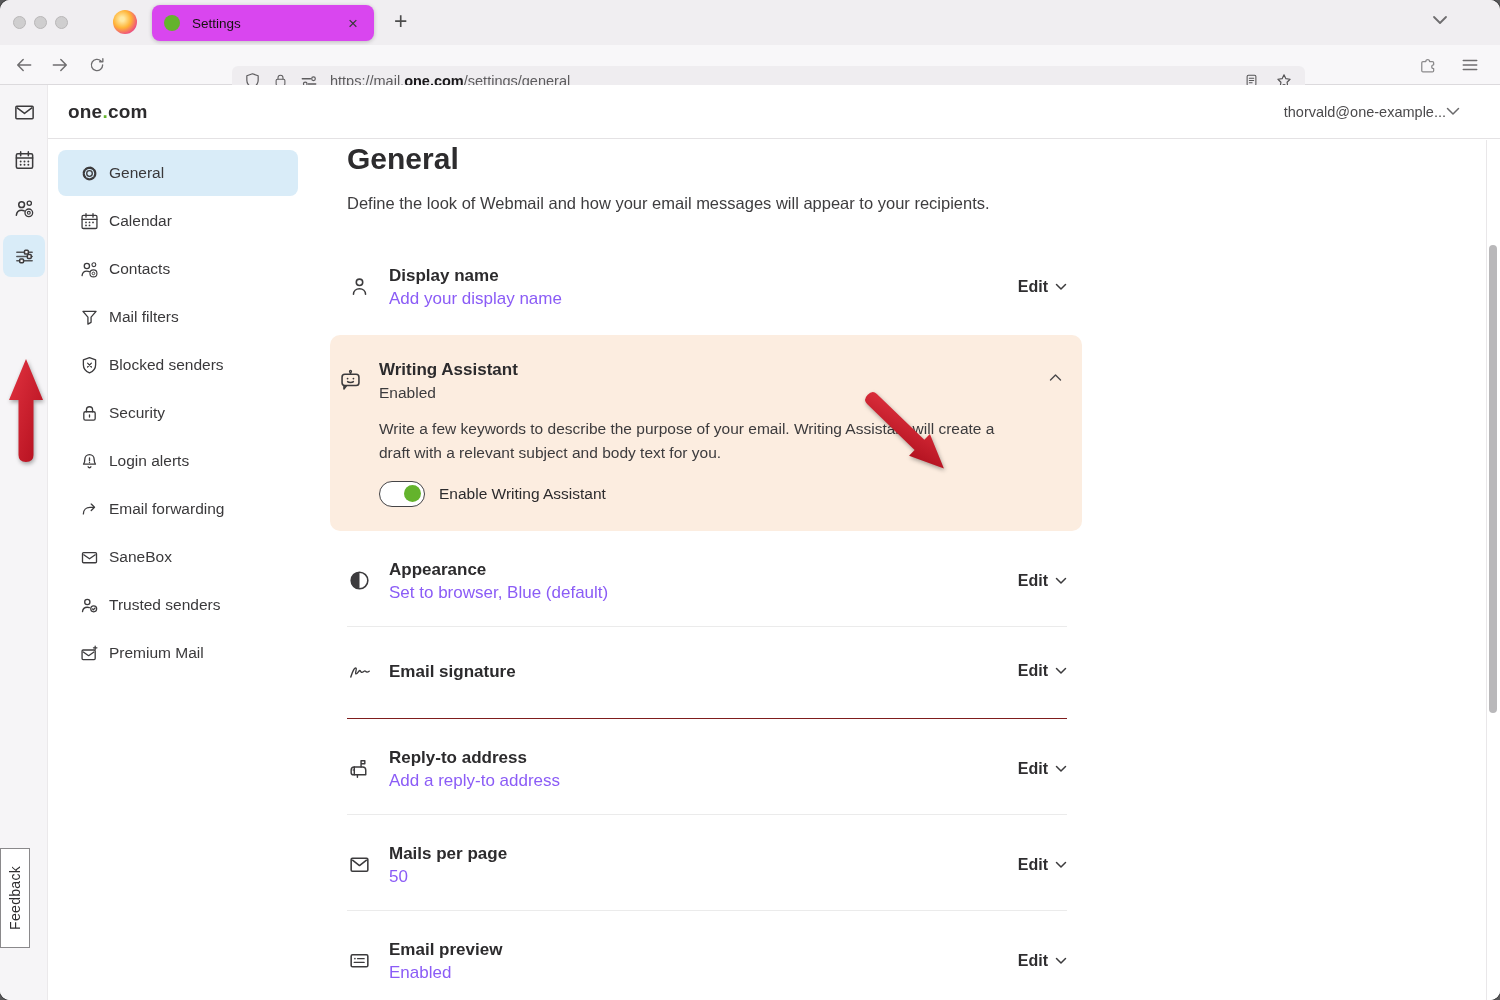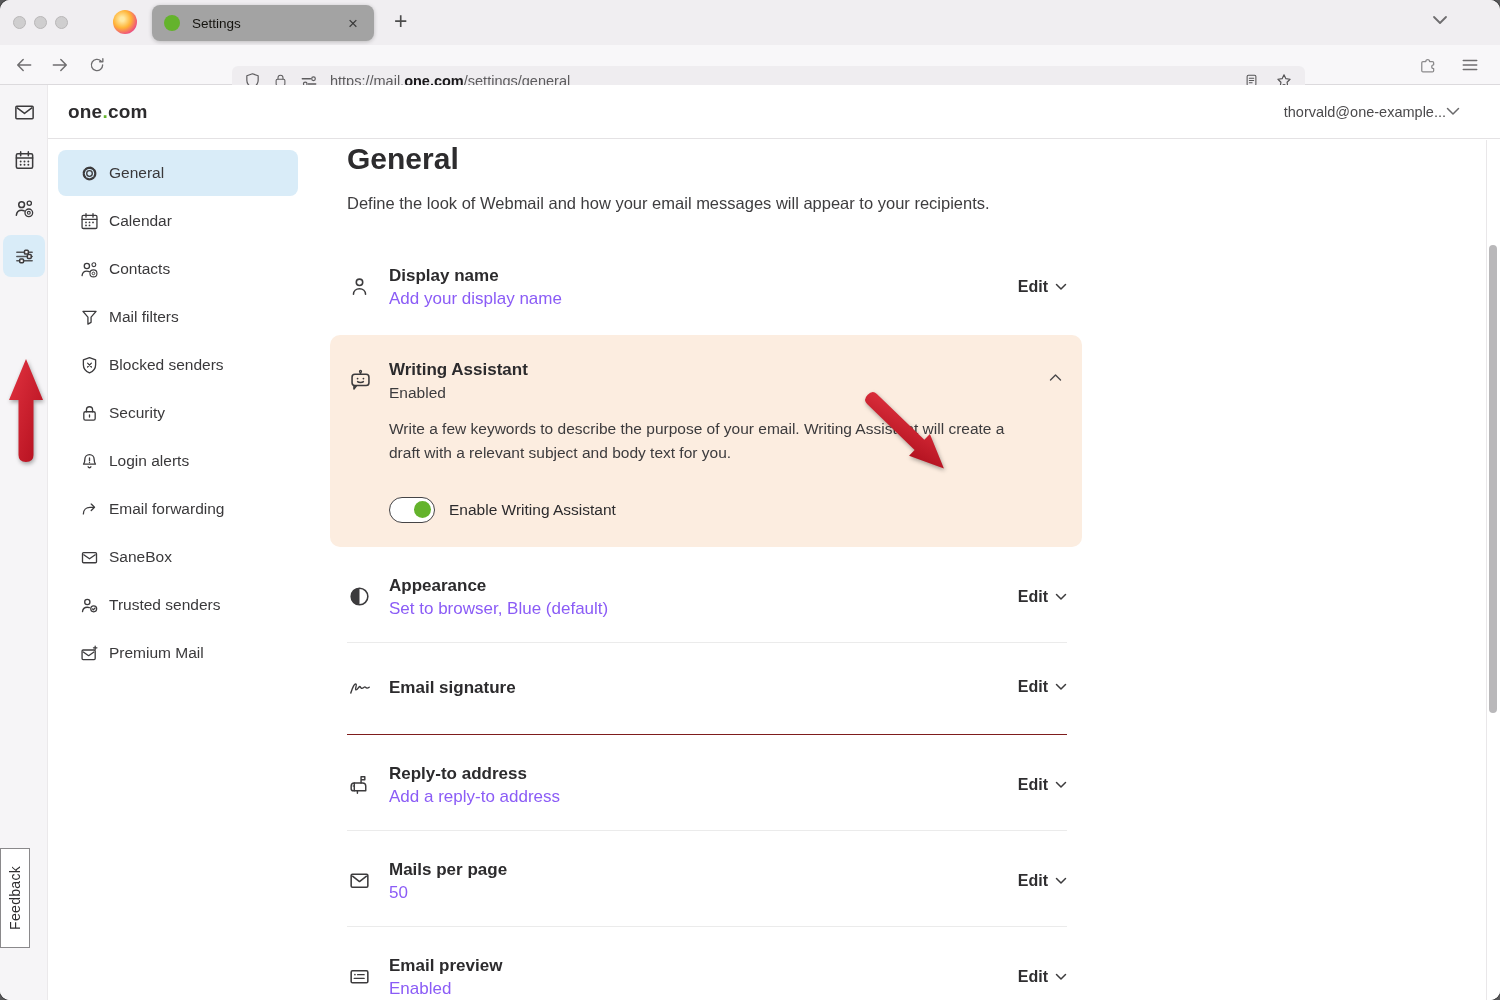--- a/index.html
+++ b/index.html
@@ -5,21 +5,21 @@
   html,body{margin:0;padding:0;background:#58585a;font-family:"Liberation Sans",sans-serif;-webkit-font-smoothing:antialiased;}
   *{box-sizing:border-box;}
   #window{position:relative;width:1500px;height:1000px;background:#fff;border-radius:10px;overflow:hidden;box-shadow:0 0 0 1px rgba(0,0,0,.25);}
 
   
   .tabbar{position:absolute;top:0;left:0;right:0;height:45px;background:#f0eef1;}
   .traffic{position:absolute;top:16px;width:13px;height:13px;border-radius:50%;background:#cfcecf;border:1px solid #b9b7b8;}
   .t1{left:13px}.t2{left:34px}.t3{left:55px}
   .fx-icon{position:absolute;left:113px;top:10px;width:24px;height:24px;border-radius:50%;
     background:radial-gradient(circle at 38% 38%, #ffe9a3 10%, #ffb437 42%, #f0547a 72%, #9a5bd6 100%);}
-  .tab{position:absolute;left:152px;top:5px;width:222px;height:36px;background:#a3a3a3;border-radius:8px;
+  .tab{position:absolute;left:152px;top:5px;width:222px;height:36px;background:#d946ef;border-radius:8px;
     box-shadow:0 1px 4px rgba(0,0,0,.22);display:flex;align-items:center;padding:0 12px;}
   .tab-favicon{width:16px;height:16px;border-radius:50%;background:#64b32c;flex:0 0 auto;}
   .tab-title{margin-left:12px;font-size:13.5px;color:#14130e;flex:1;}
   .tab-close{font-size:17px;color:#3a3a3a;line-height:1;padding:2px 4px;cursor:default;}
   .newtab{position:absolute;left:386px;top:6px;font-size:23px;color:#4c4c4c;padding:2px 8px;}
   .tabs-chevron{position:absolute;right:52px;top:15px;}
   .toolbar{position:absolute;top:45px;left:0;right:0;height:40px;background:#f8f7f9;border-bottom:1px solid #dcdadd;}
   .navbtn{position:absolute;top:50px;width:30px;height:30px;display:flex;align-items:center;justify-content:center;border-radius:5px;}
   .urlbar{position:absolute;left:232px;top:66px;width:1073px;height:29px;background:#efedf0;border-radius:6px;
     display:flex;align-items:center;padding:0 12px;}
@@ -54,26 +54,26 @@
   .s-ico{width:42px;flex:0 0 auto;display:flex;align-items:center;}
   .s-text .s-title{font-size:17px;font-weight:700;color:#2c2b2d;line-height:23px;}
   .s-text .s-sub{font-size:17px;color:#8b5cf6;line-height:21px;margin-top:1px;}
   .s-text{flex:1;}
   .edit{display:flex;align-items:center;gap:7px;font-size:16px;font-weight:700;color:#2f2e30;}
   .row-display{margin-top:49px;}
   .row-std{padding:27px 0 23px;border-bottom:1px solid #ebebeb;}
   .row-sig{padding:31px 0 34px;border-bottom:1px solid #7f1d1d;}
 
   .wa-card{position:relative;margin:26px 0 0 -17px;width:752px;background:#fcede0;border-radius:10px;
-    padding:23px 24px 24px 17px;}
+    padding:23px 24px 24px 7px;}
   .wa-head{display:flex;}
   .wa-title{font-size:17px;font-weight:700;color:#2c2b2d;line-height:23px;}
   .wa-status{font-size:15.5px;color:#3c3b3d;line-height:20px;margin-top:2px;}
   .wa-desc{margin:14px 0 0 42px;max-width:648px;font-size:15.5px;line-height:24px;color:#3c3b3d;}
-  .wa-toggle-row{margin:32px 0 0 42px;display:flex;align-items:center;gap:14px;}
+  .wa-toggle-row{margin:16px 0 0 42px;display:flex;align-items:center;gap:14px;}
   .toggle{position:relative;width:46px;height:26px;border:1.5px solid #454446;border-radius:14px;background:#fff;}
   .toggle .knob{position:absolute;top:3px;width:17px;height:17px;border-radius:50%;background:#64b32c;}
   .toggle.on .knob{right:3px;}
   .toggle-label{font-size:15.5px;color:#2c2b2d;}
   .wa-collapse{position:absolute;right:20px;top:38px;}
 
   
   .arrow-svg{position:absolute;filter:drop-shadow(1.5px 2.5px 2px rgba(0,0,0,.35));}
   #arrow-rail{left:0;top:268px;}
   #arrow-toggle{left:552px;top:250px;} 

